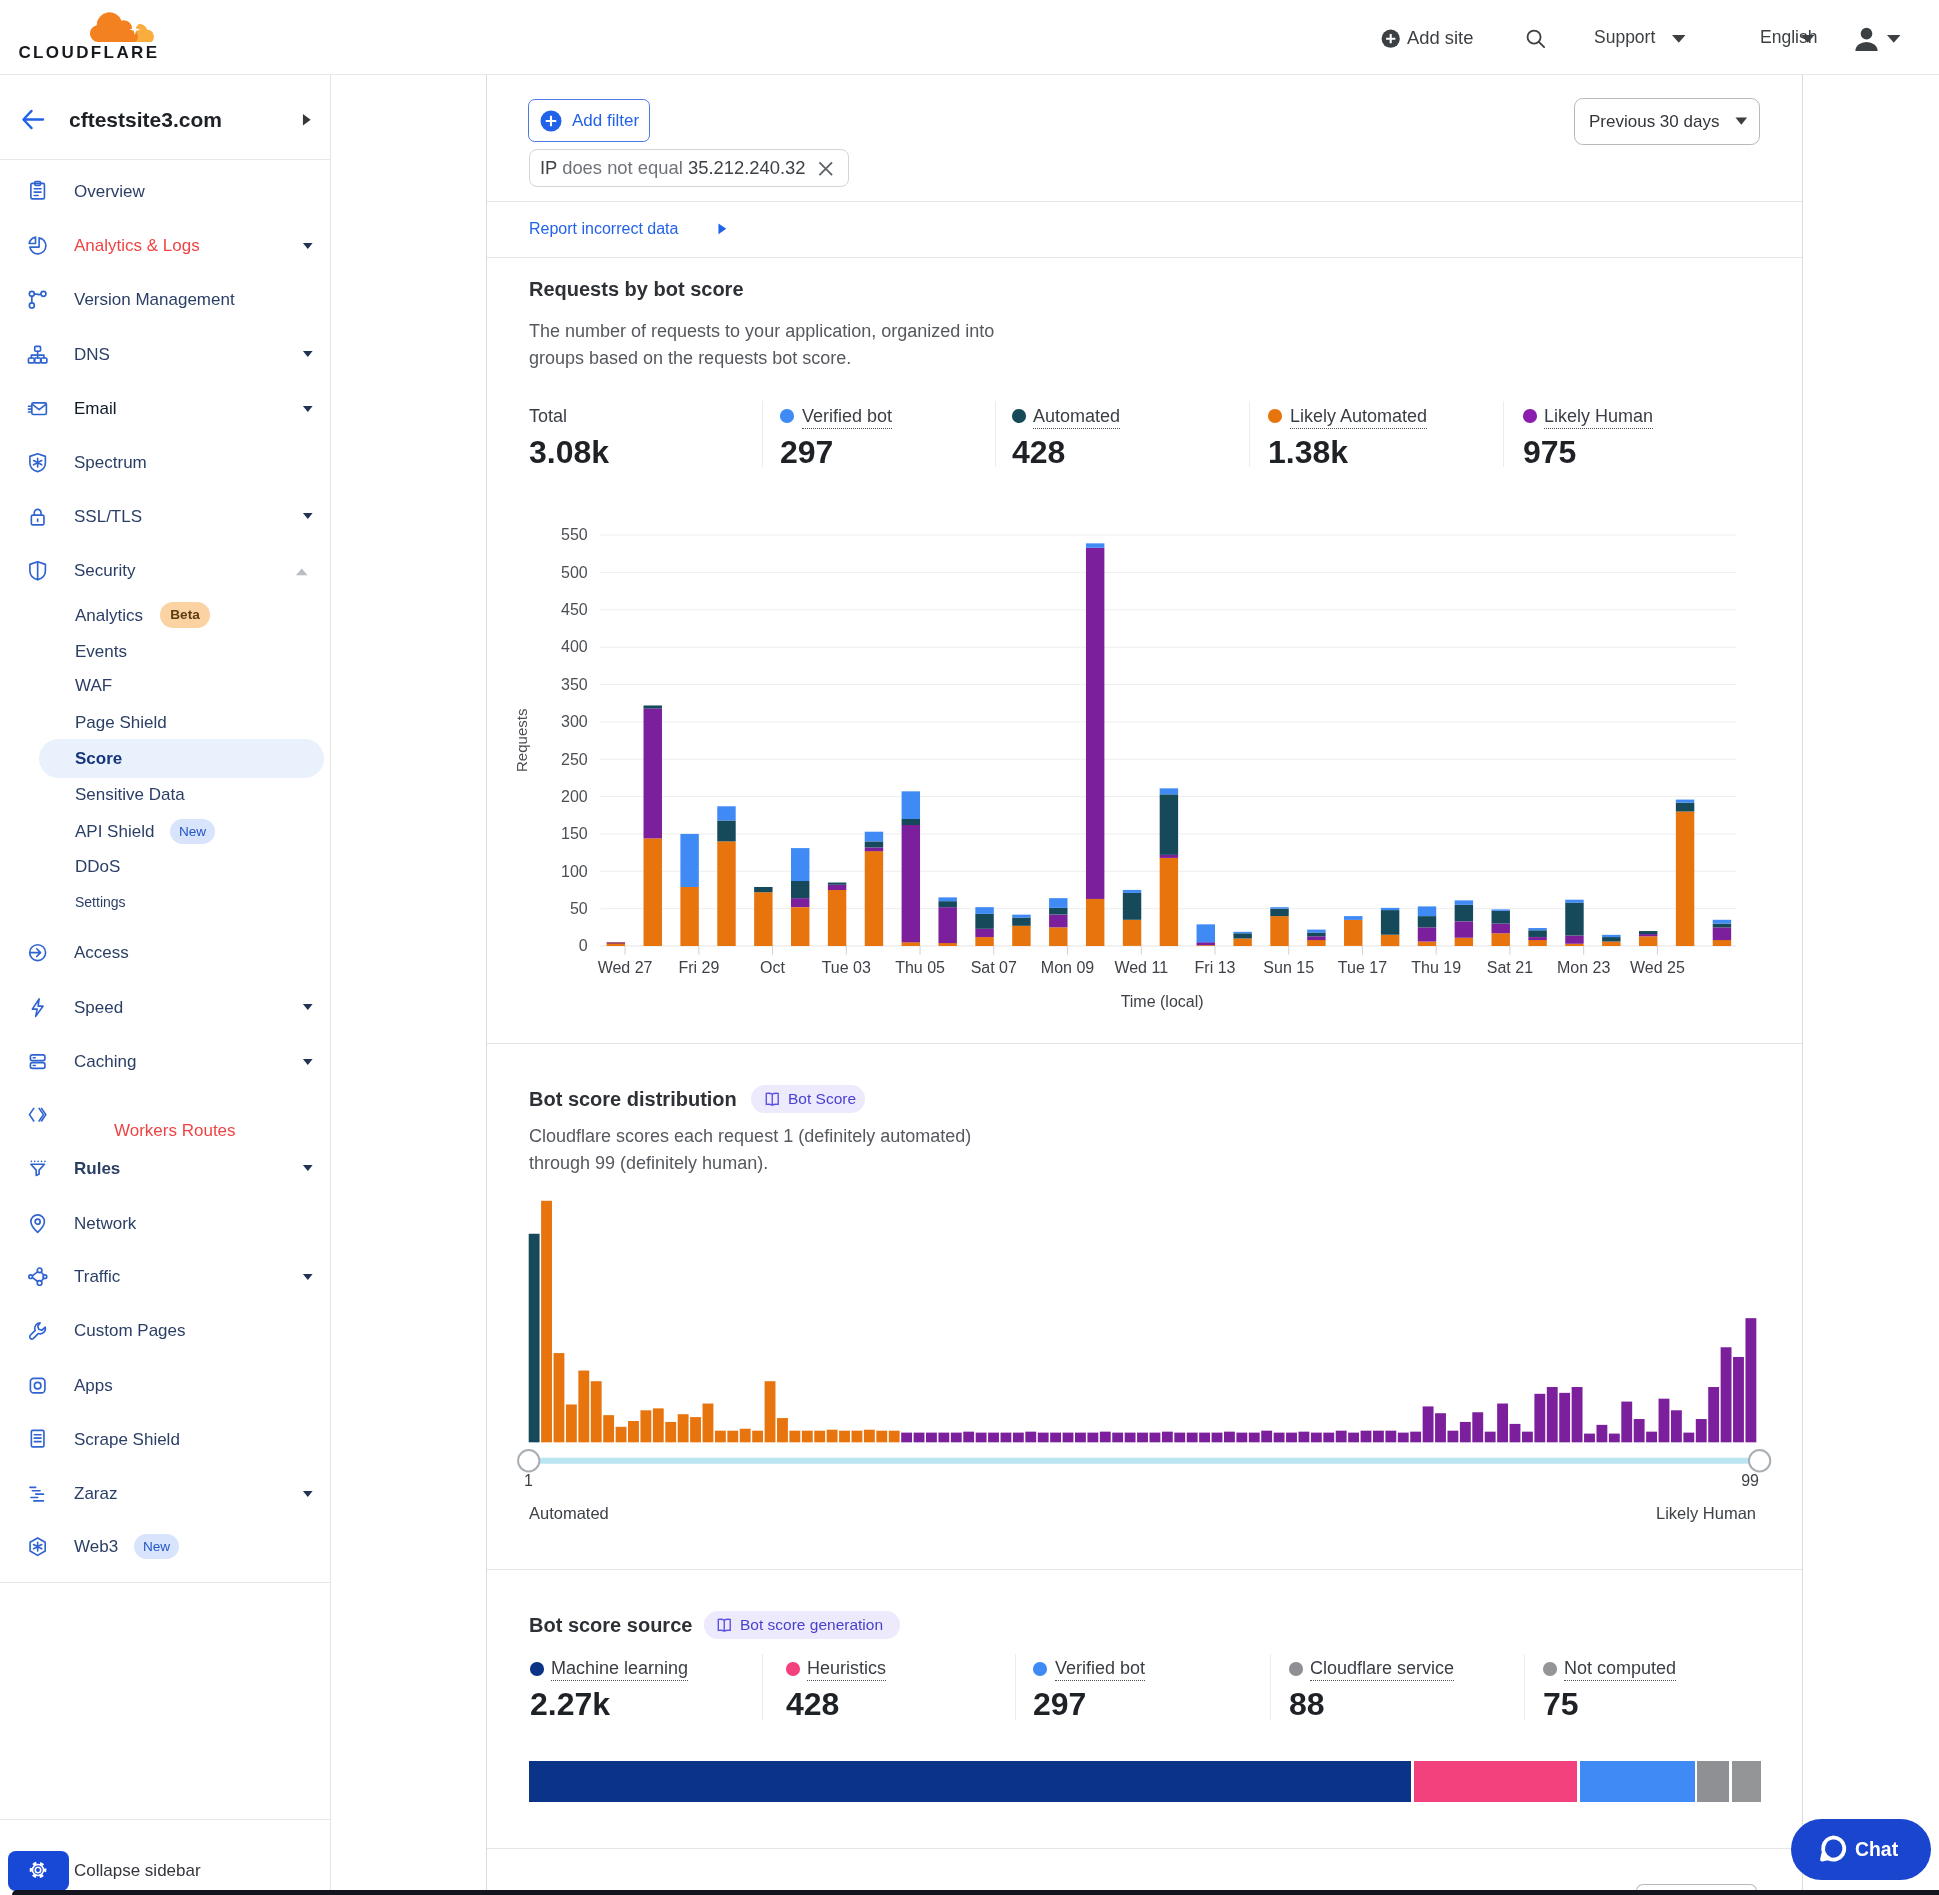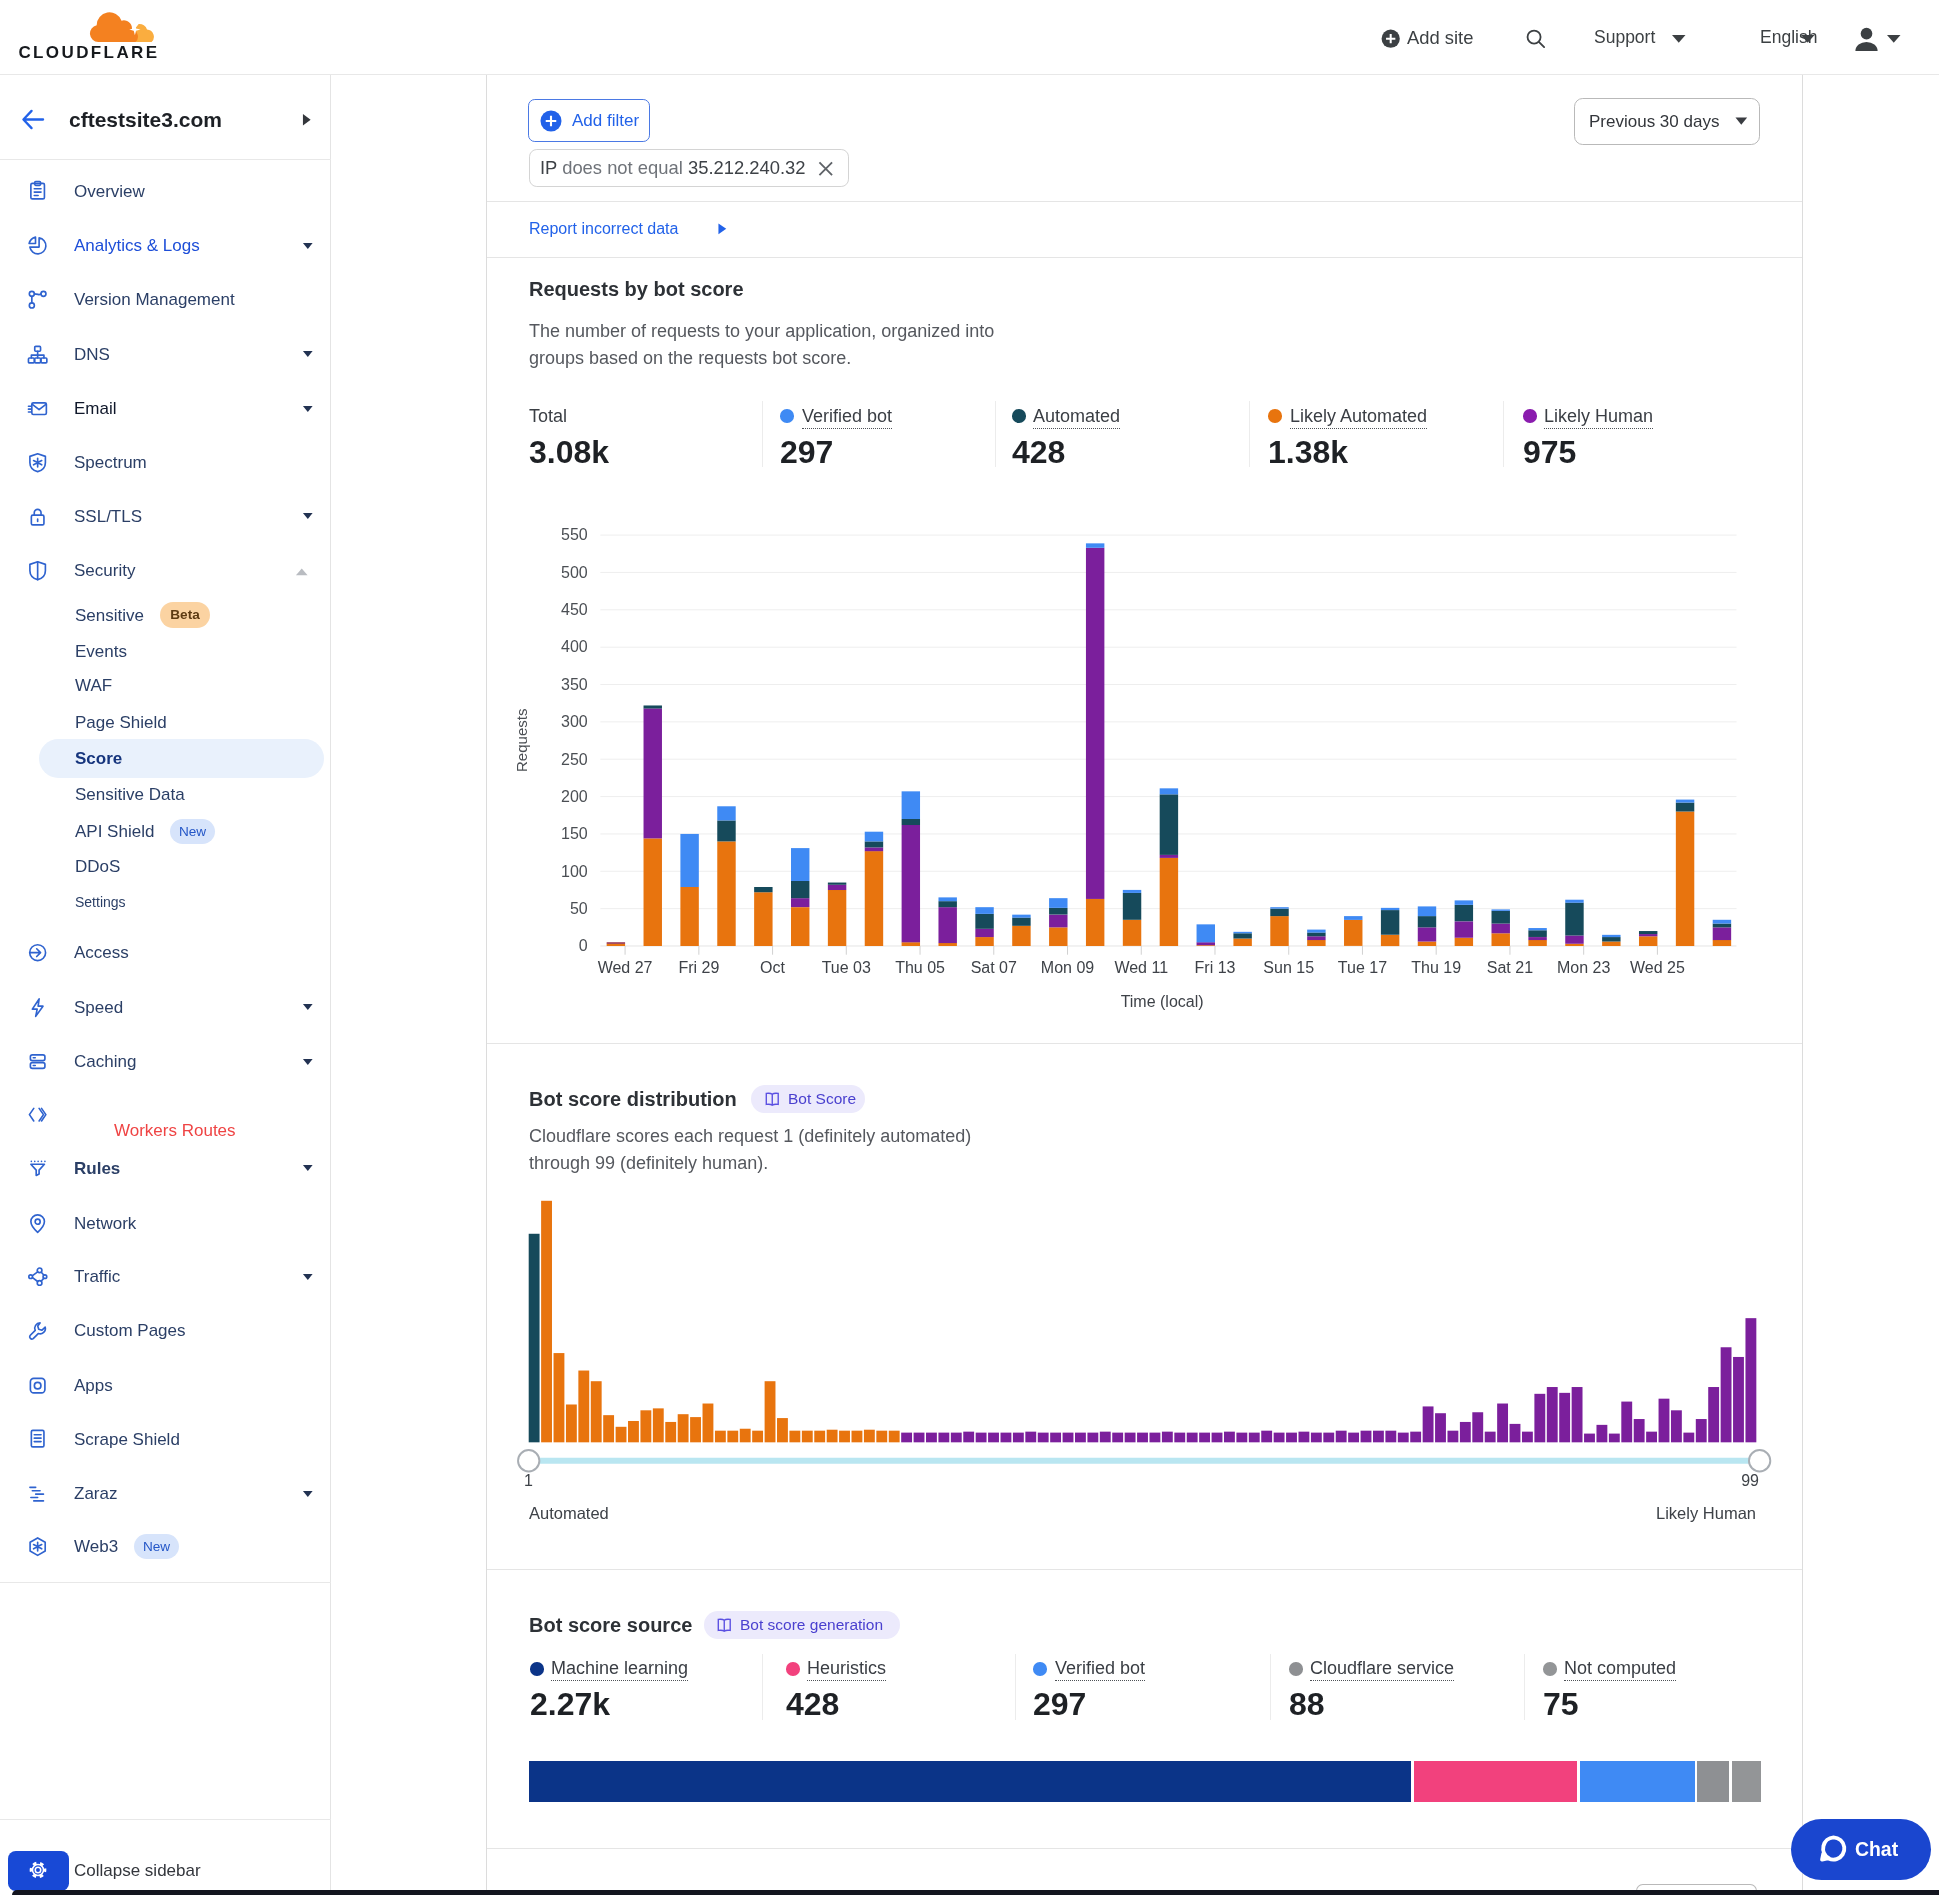--- a/index.html
+++ b/index.html
@@ -47,21 +47,21 @@
 <div style="position:absolute;left:27px;top:180px;"><svg width="21.3" height="21.3" viewBox="0 0 22 22" fill="none" stroke="#2f63cf" stroke-width="1.7" stroke-linecap="round" stroke-linejoin="round">
       <rect x="4" y="3.5" width="14" height="16" rx="1.5"></rect>
       <rect x="8" y="1.5" width="6" height="4" rx="1"></rect>
       <path d="M7.5 9h7 M7.5 12.5h7 M7.5 16h4"></path>
     </svg></div>
 <div style="position:absolute;left:74px;top:177px;width:223px;height:29px;line-height:29px;font-size:17px;color:#2b3f66;white-space:nowrap;">Overview</div>
 <div style="position:absolute;left:27px;top:235px;"><svg width="21.3" height="21.3" viewBox="0 0 22 22" fill="none" stroke="#2f63cf" stroke-width="1.7" stroke-linecap="round" stroke-linejoin="round">
       <path d="M12.5 3 a8.3 8.3 0 1 1 -9.5 9.5 l9.5 0 z"></path>
       <path d="M8.8 2.2 a9 9 0 0 0 -6.6 6.6 l6.6 0 z"></path>
     </svg></div>
-<div style="position:absolute;left:74px;top:231px;width:223px;height:29px;line-height:29px;font-size:17px;color:#1d4ed8;white-space:nowrap;">Analytics &amp; Logs</div>
+<div style="position:absolute;left:74px;top:231px;width:223px;height:29px;line-height:29px;font-size:17px;color:#ef4444;white-space:nowrap;">Analytics &amp; Logs</div>
 <svg style="position:absolute;left:302px;top:242px" width="11.6" height="7.8" viewBox="0 0 12 8">
     <path d="M1 1 L6 7.2 L11 1 z" fill="#223252"></path>
   </svg>
 <div style="position:absolute;left:27px;top:289px;"><svg width="21.3" height="21.3" viewBox="0 0 22 22" fill="none" stroke="#2f63cf" stroke-width="1.7" stroke-linecap="round" stroke-linejoin="round">
       <circle cx="5" cy="17" r="2.6"></circle>
       <circle cx="5" cy="5" r="2.6"></circle>
       <circle cx="17" cy="5" r="2.6"></circle>
       <path d="M5 7.6 v6.8 M7.6 5 c4 0 5.4 2 6.8 0"></path>
     </svg></div>
 <div style="position:absolute;left:74px;top:285px;width:223px;height:29px;line-height:29px;font-size:17px;color:#2b3f66;white-space:nowrap;">Version Management</div>
@@ -173,21 +173,21 @@
 <div style="position:absolute;left:74px;top:1479px;width:223px;height:29px;line-height:29px;font-size:17px;color:#2b3f66;white-space:nowrap;">Zaraz</div>
 <svg style="position:absolute;left:302px;top:1490px" width="11.6" height="7.8" viewBox="0 0 12 8">
     <path d="M1 1 L6 7.2 L11 1 z" fill="#223252"></path>
   </svg>
 <div style="position:absolute;left:27px;top:1536px;"><svg width="21.3" height="21.3" viewBox="0 0 22 22" fill="none" stroke="#2f63cf" stroke-width="1.7" stroke-linecap="round" stroke-linejoin="round">
       <path d="M11 2 L18.8 6.5 V15.5 L11 20 L3.2 15.5 V6.5 z"></path>
       <path d="M11 6.5 v9 M6.8 8.8 l8.4 4.4 M15.2 8.8 l-8.4 4.4"></path>
     </svg></div>
 <div style="position:absolute;left:74px;top:1532px;width:223px;height:29px;line-height:29px;font-size:17px;color:#2b3f66;white-space:nowrap;">Web3</div>
 <div style="position:absolute;left:134px;top:1534px;width:45px;height:25px;border-radius:12.6px;background:#d7e4fb;color:#2456c7;font-size:13.6px;line-height:25px;text-align:center;">New</div>
-<div style="position:absolute;left:75px;top:601px;width:194px;height:29px;line-height:29px;font-size:17px;color:#2b3f66;white-space:nowrap;">Sensitive</div>
+<div style="position:absolute;left:75px;top:601px;width:194px;height:29px;line-height:29px;font-size:17px;color:#2b3f66;white-space:nowrap;">Analytics</div>
 <div style="position:absolute;left:160px;top:602px;width:50px;height:26px;border-radius:13.6px;background:#fbd3a2;color:#5e3b12;font-size:13.6px;line-height:26px;text-align:center;font-weight:600;">Beta</div>
 <div style="position:absolute;left:75px;top:637px;width:194px;height:29px;line-height:29px;font-size:17px;color:#2b3f66;white-space:nowrap;">Events</div>
 <div style="position:absolute;left:75px;top:671px;width:194px;height:29px;line-height:29px;font-size:17px;color:#2b3f66;white-space:nowrap;">WAF</div>
 <div style="position:absolute;left:75px;top:708px;width:194px;height:29px;line-height:29px;font-size:17px;color:#2b3f66;white-space:nowrap;">Page Shield</div>
 <div style="position:absolute;left:39px;top:739px;width:285px;height:39px;border-radius:19.4px;background:#e9f1fc;"></div>
 <div style="position:absolute;left:75px;top:744px;width:194px;height:29px;line-height:29px;font-size:17px;color:#16357d;white-space:nowrap;font-weight:700;">Score</div>
 <div style="position:absolute;left:75px;top:780px;width:194px;height:29px;line-height:29px;font-size:17px;color:#2b3f66;white-space:nowrap;">Sensitive Data</div>
 <div style="position:absolute;left:75px;top:817px;width:194px;height:29px;line-height:29px;font-size:17px;color:#2b3f66;white-space:nowrap;">API Shield</div>
 <div style="position:absolute;left:170px;top:819px;width:45px;height:25px;border-radius:12.6px;background:#d7e4fb;color:#2456c7;font-size:13.6px;line-height:25px;text-align:center;">New</div>
 <div style="position:absolute;left:75px;top:852px;width:194px;height:29px;line-height:29px;font-size:17px;color:#2b3f66;white-space:nowrap;">DDoS</div>

